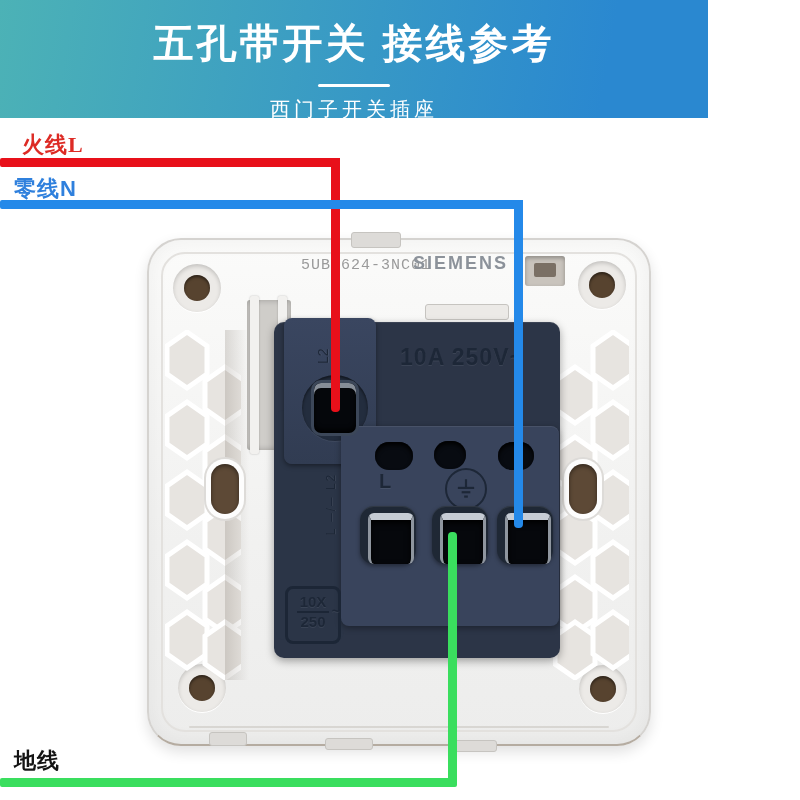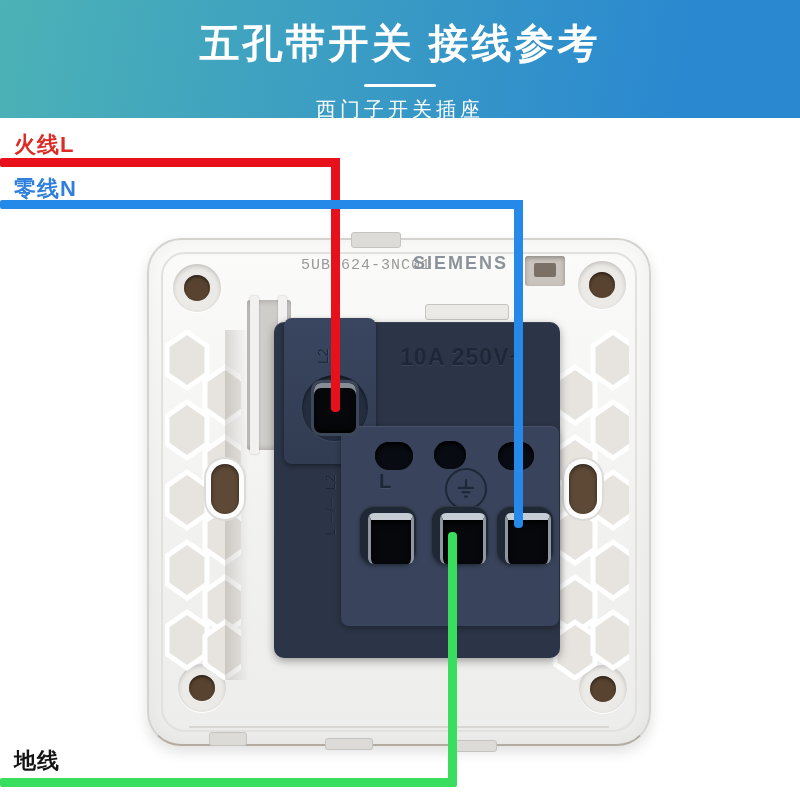--- a/index.html
+++ b/index.html
@@ -1,21 +1,21 @@
 <!DOCTYPE html>
 <html style="--grad-left: #4cb2b6; --grad-right: #2a88d0; --wire-live: #e8101a; --wire-neutral: #2489e9; --wire-ground: #3ade5e; --label-live: #dd2b25; --label-neutral: #2f80dd; --label-ground: #141414; --mechanism: #2c3547;"><head>
 <meta charset="utf-8">
 <style>
   html,body{margin:0;padding:0;background:#fff;}
   .page{position:relative;width:800px;height:800px;overflow:hidden;background:#fff;
         font-family:"Liberation Sans","DejaVu Sans",sans-serif;}
   .abs{position:absolute;}
 
   
-  .banner{position:absolute;left:0;top:0;width:800px;height:118px;text-align:center;
+  .banner{position:absolute;left:0;top:0;width:708px;height:118px;text-align:center;
           background:linear-gradient(100deg,var(--grad-left,#4cb2b6) 0%,var(--grad-right,#2a88d0) 85%);}
   .banner .title{margin-top:16px;font-size:40px;font-weight:bold;color:#fff;letter-spacing:3px;}
   .banner .divider{width:72px;height:3px;background:#fff;margin:13px auto 9px auto;border-radius:2px;}
   .banner .subtitle{font-size:20px;color:#fff;letter-spacing:4px;}
 
   
   .diagram{position:absolute;left:0;top:118px;width:800px;height:682px;}
   .wire{position:absolute;z-index:10;border-radius:2px;}
   .wire.live{background:var(--wire-live,#e8101a);}
   .wire.neutral{background:var(--wire-neutral,#2489e9);}
@@ -82,21 +82,21 @@
 <div class="page">
 
   <div class="banner">
     <div class="title">五孔带开关 接线参考</div>
     <div class="divider"></div>
     <div class="subtitle">西门子开关插座</div>
   </div>
 
   <div class="diagram">
 
-    <div class="wlabel" style="left:14px;top:12px;color:var(--label-live,#dd2b25);">火线L</div>
+    <div class="wlabel" style="left:22px;top:12px;color:var(--label-live,#dd2b25);font-family:Liberation Serif, serif;">火线L</div>
     <div class="wlabel" style="left:14px;top:56px;color:var(--label-neutral,#2f80dd);">零线N</div>
     <div class="wlabel" style="left:14px;top:628px;color:var(--label-ground,#141414);">地线</div>
 
     <div class="plate">
       <div class="plate-inner"></div>
 
       <div class="stamp" style="left:152px;top:17px;">5UB1624-3NC01</div>
       <div class="brand" style="left:264px;top:13px;">SIEMENS</div>
 
       <div class="recess" style="left:24px;top:24px;"></div>
@@ -198,20 +198,25 @@
       <div class="term" style="left:211px;top:266px;z-index:6;">
           <div class="thole"></div>
         </div>
       <div class="term" style="left:283px;top:266px;z-index:6;">
           <div class="thole"></div>
         </div>
       <div class="term" style="left:348px;top:266px;z-index:6;">
           <div class="thole"></div>
         </div>
 
+      <div class="badge engrave" style="left:136px;top:346px;z-index:6;">
+        <span class="b1">10X</span><br>
+        <span class="b2">250</span>
+        <span class="tld">~</span>
+      </div>
 
       <div class="abs engrave vtext" style="left:123px;top:256px;width:120px;height:16px;font-size:12px;
            letter-spacing:2px;text-align:center;z-index:5;">L ─/─ L2</div>
     </div>
 
     <div class="wire live" style="left:0;top:40px;width:340px;height:9px;"></div>
     <div class="wire live" style="left:331px;top:40px;width:9px;height:254px;border-radius:0 0 4px 4px;"></div>
     <div class="wire neutral" style="left:0;top:82px;width:523px;height:9px;"></div>
     <div class="wire neutral" style="left:514px;top:82px;width:9px;height:328px;border-radius:0 0 4px 4px;"></div>
     <div class="wire ground" style="left:448px;top:414px;width:9px;height:250px;border-radius:4px 4px 0 0;"></div>

